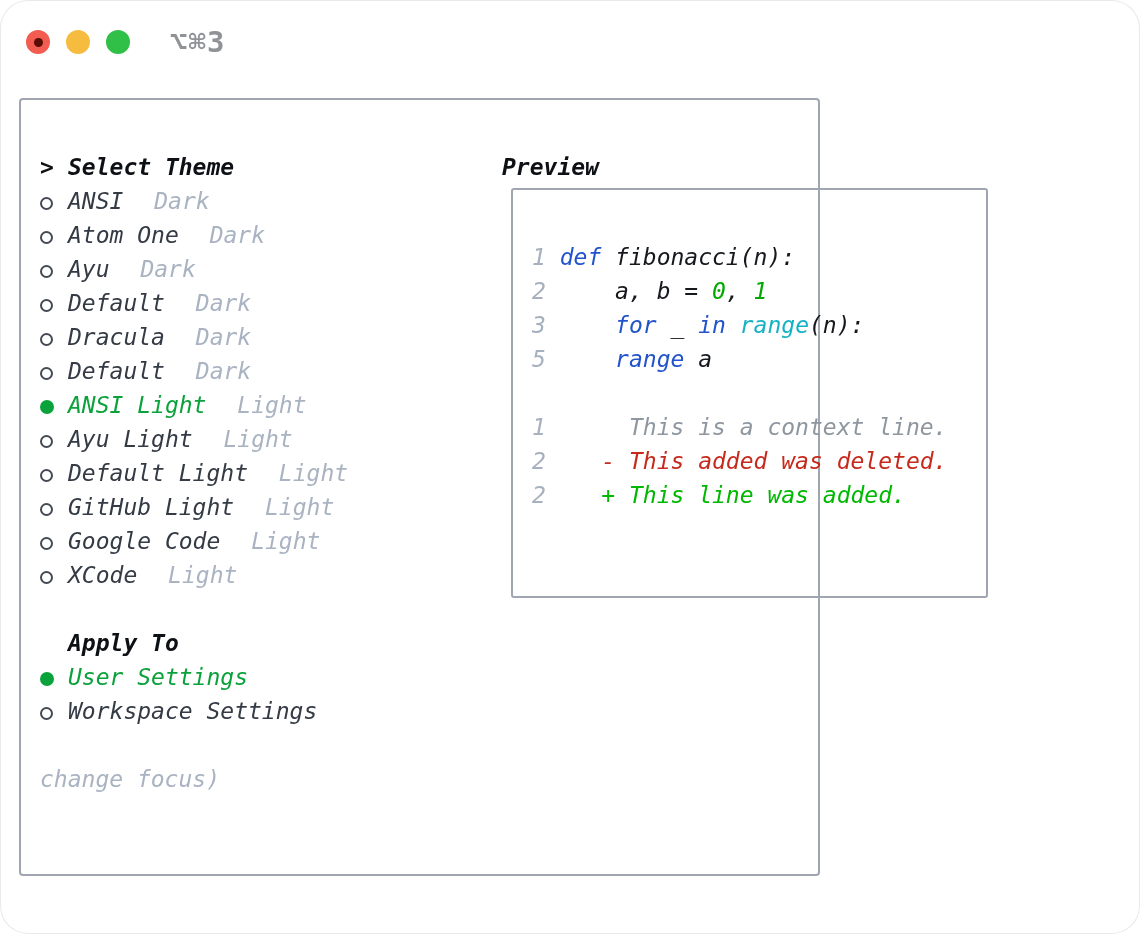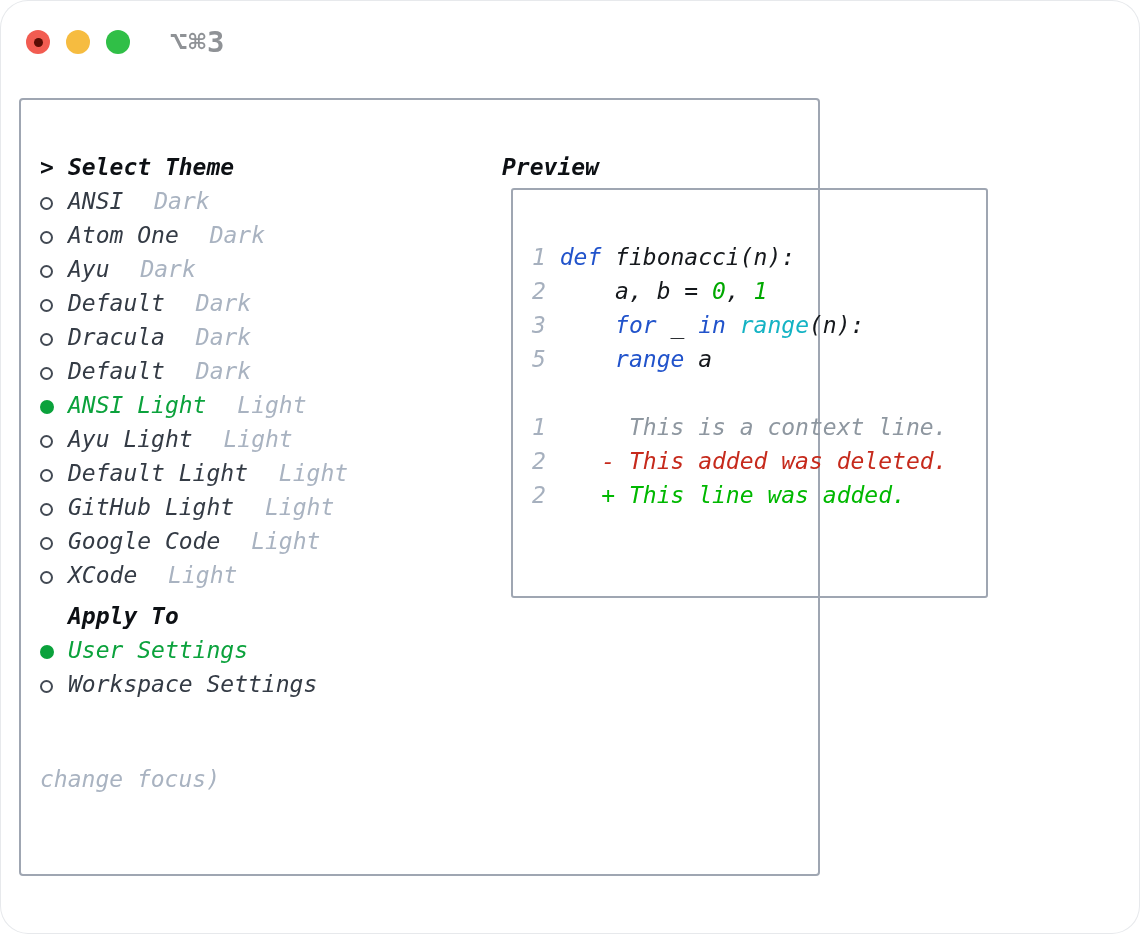--- a/index.html
+++ b/index.html
@@ -25,21 +25,21 @@
   }
   .trow{height:34px;line-height:34px;white-space:pre;color:var(--text-dark);}
   .bullet-col{display:inline-block;width:28px;}
   .ring{display:inline-block;width:13px;height:13px;box-sizing:border-box;border:2px solid #434a54;border-radius:50%;vertical-align:-1px;}
   .ring.sel{border-color:var(--selected-green);background:var(--selected-green);width:14px;height:14px;}
   .heading{color:var(--heading);font-weight:bold;}
   .prompt{color:var(--heading);font-weight:bold;}
   .tvariant{color:var(--muted);margin-left:17px;}
   .sel{color:var(--selected-green);}
   .theme-list{position:absolute;left:19px;top:50px;}
-  .apply-section{position:absolute;left:19px;top:499px;}
+  .apply-section{position:absolute;left:19px;top:526px;}
   .help{position:absolute;left:19px;top:662px;color:var(--muted);}
   .help div{height:34px;line-height:34px;white-space:pre;}
   
   .preview-title{position:absolute;left:481px;top:50px;height:34px;line-height:34px;}
   .preview-box{
     position:absolute;left:490px;top:88px;width:477px;height:410px;
     box-sizing:border-box;border:2px solid var(--panel-border);border-radius:3px;
     padding:50px 8px 0 19px;overflow:hidden;
   }
   .pline{height:34px;line-height:34px;white-space:pre;}

